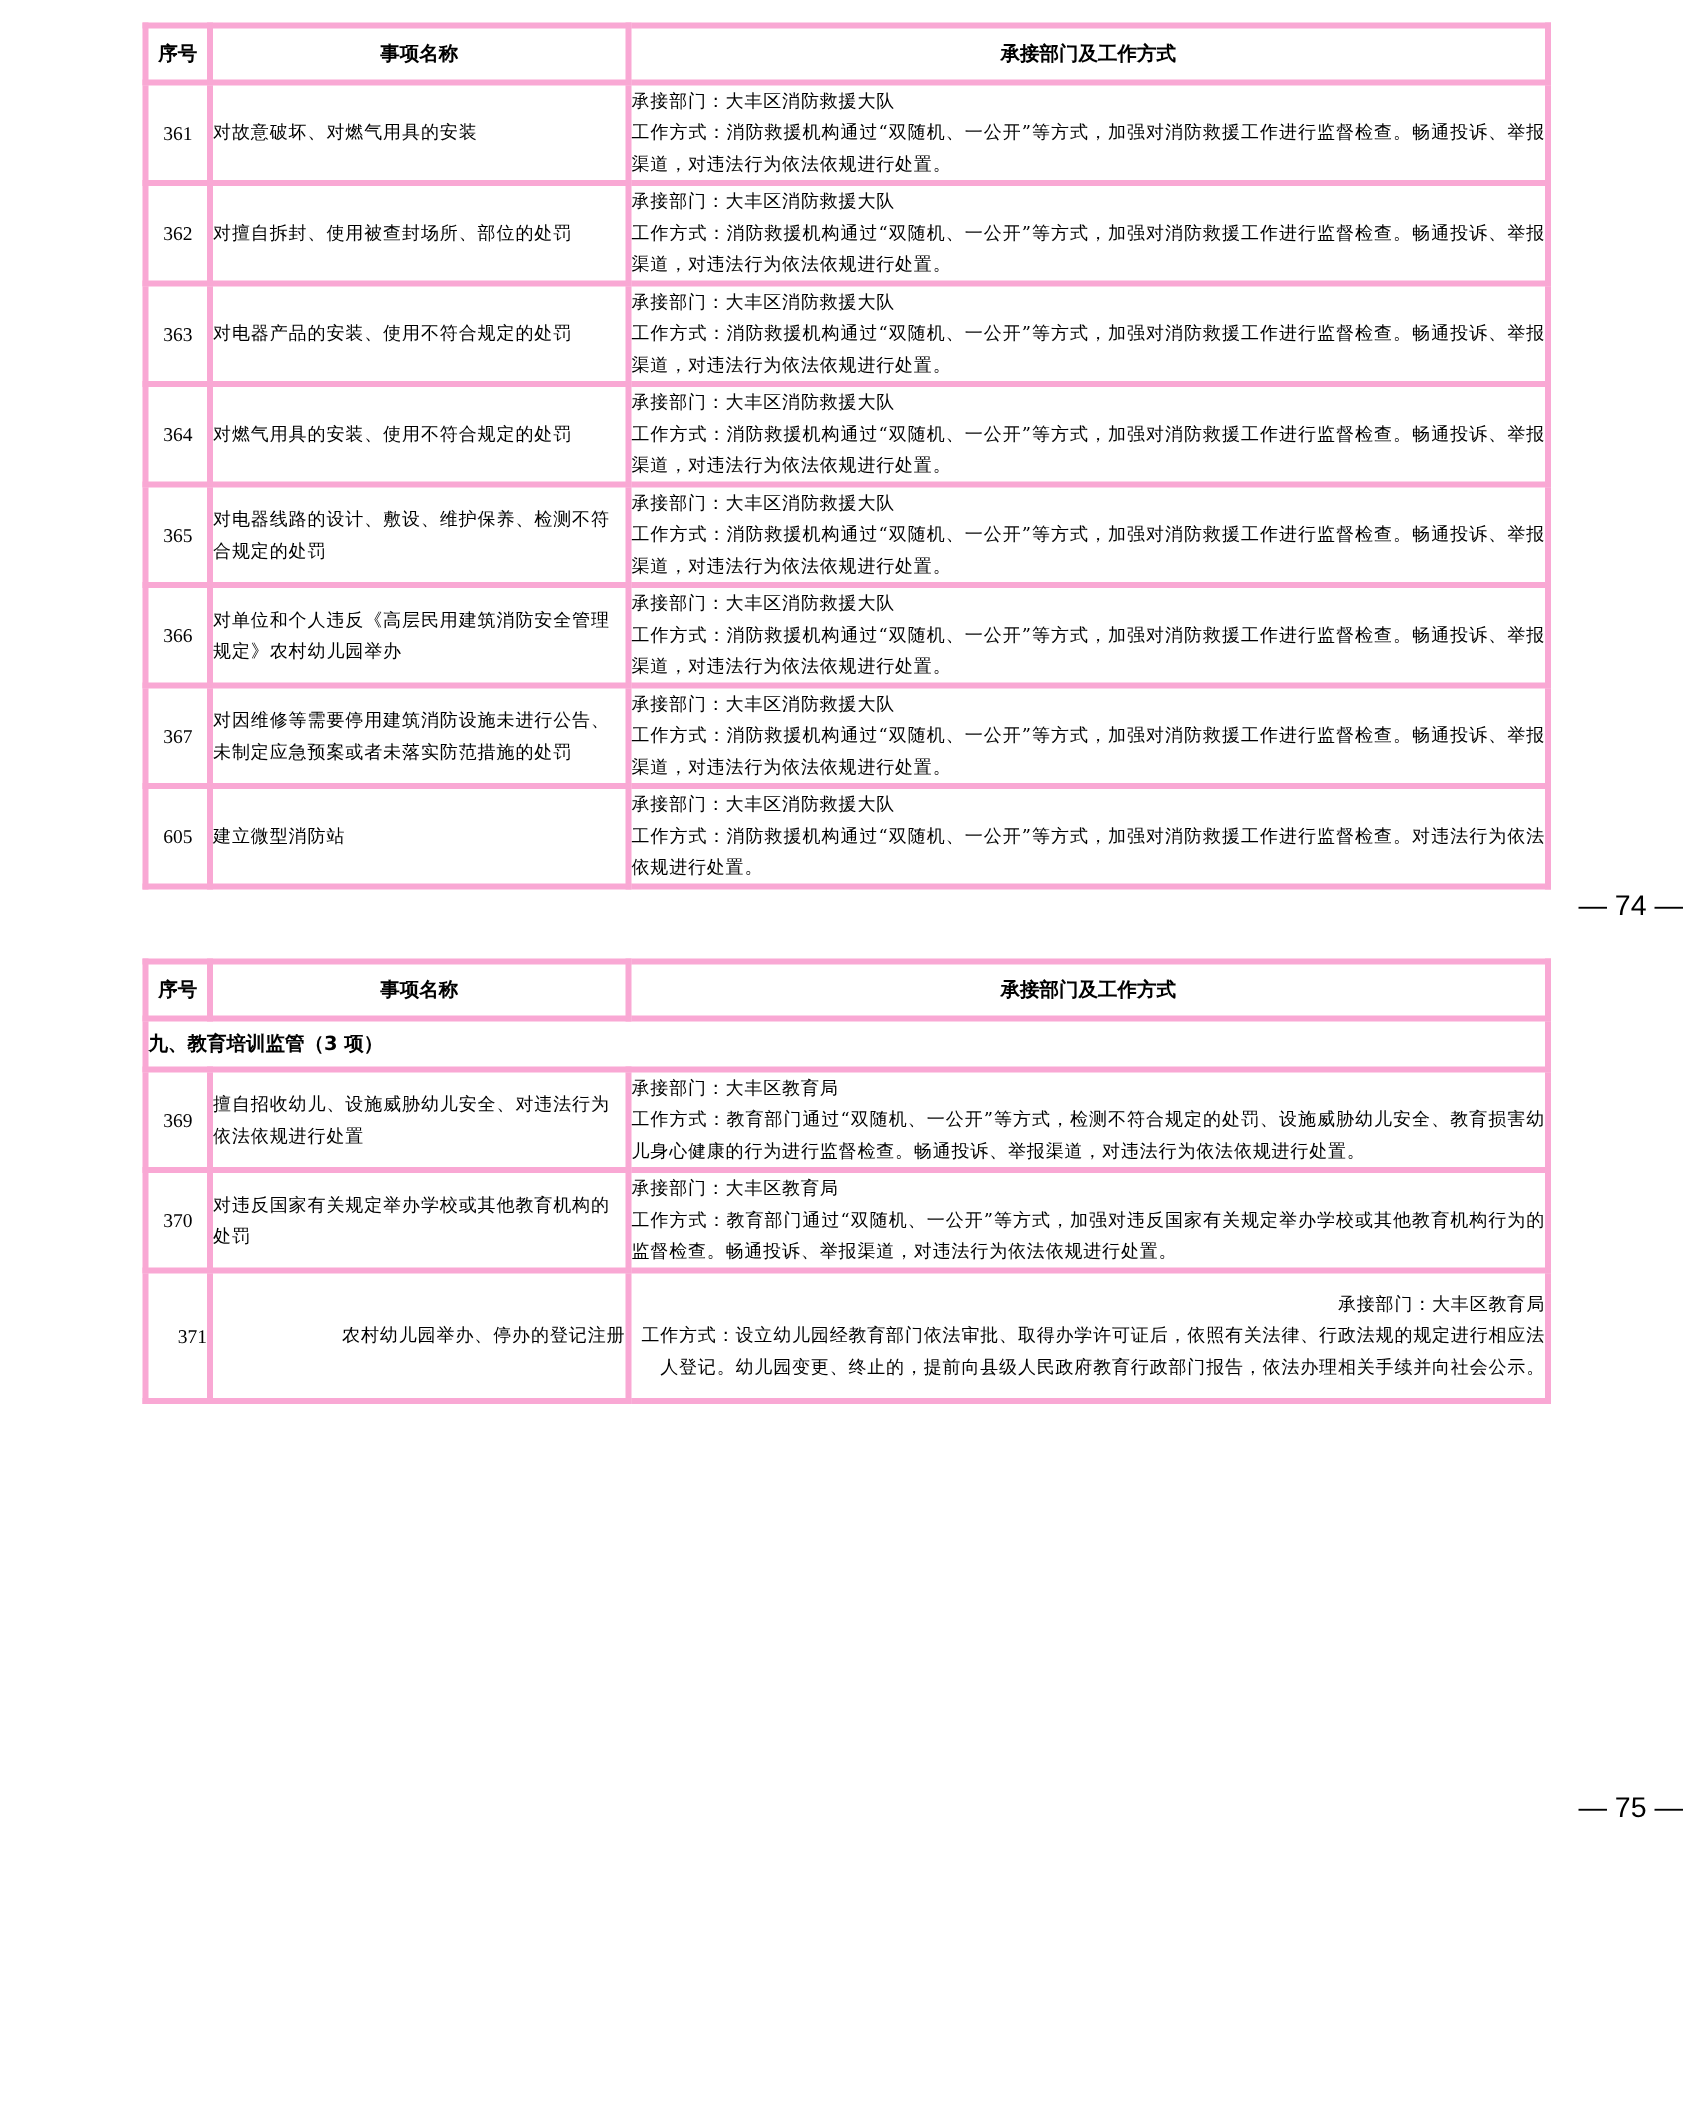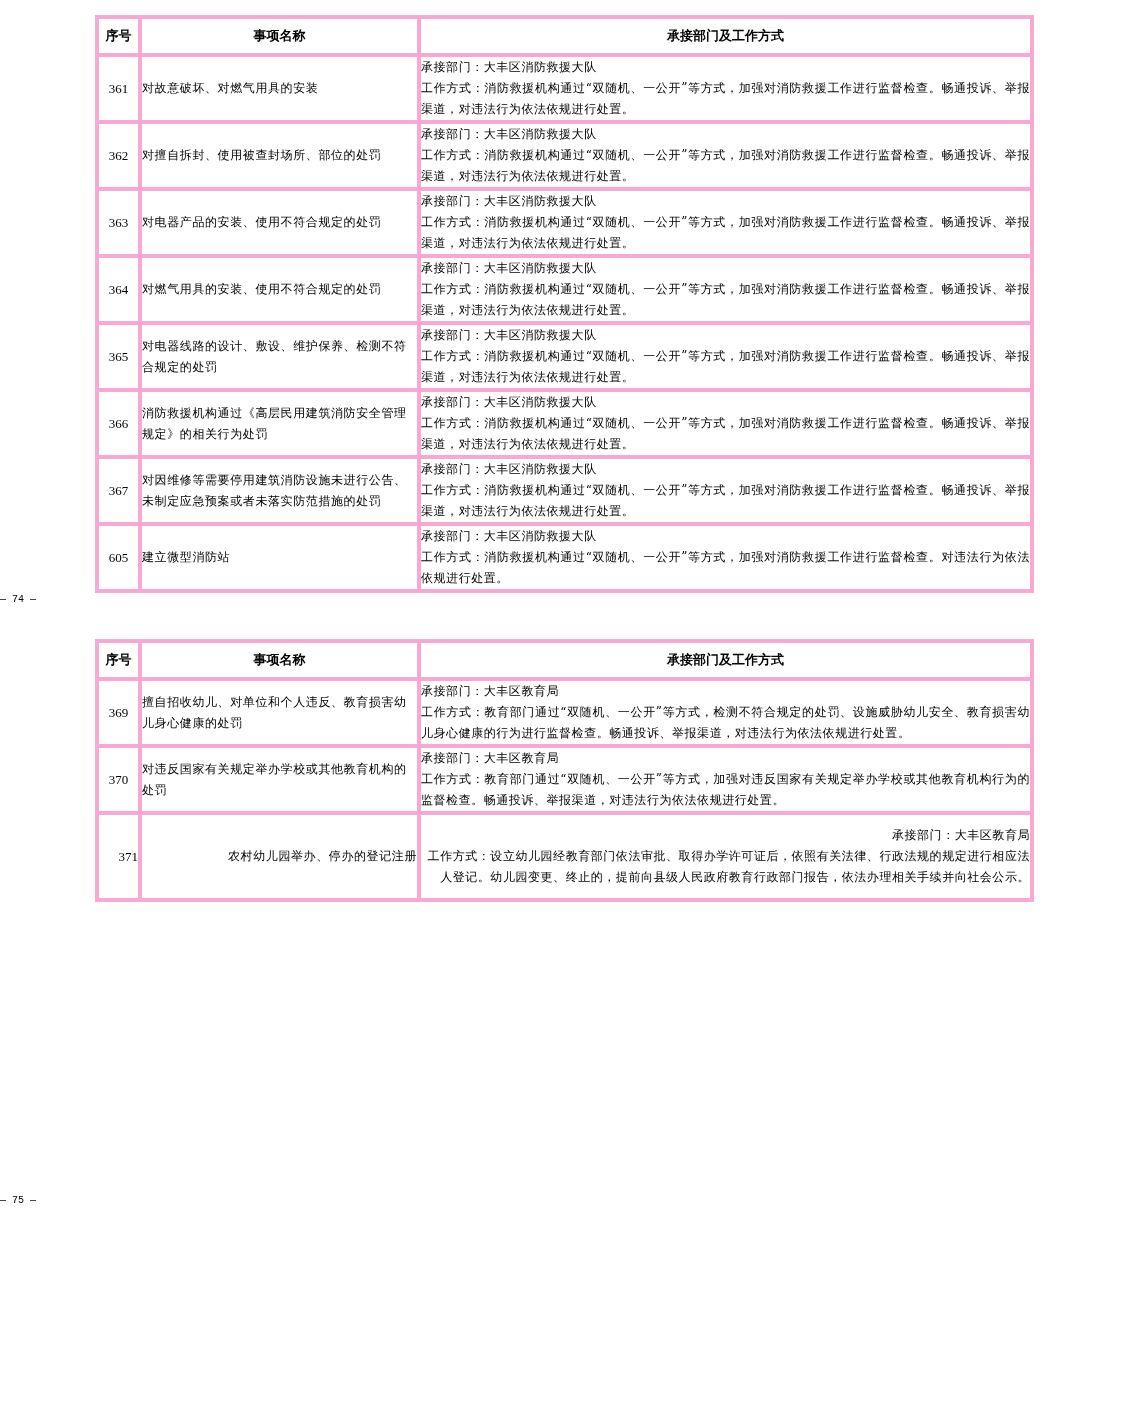--- a/index.html
+++ b/index.html
@@ -11,21 +11,21 @@
   col.c-name { width: 279px; }
   col.c-dept { width: 613px; }
   th { font-family: "DejaVu Sans", "Liberation Sans", sans-serif; font-weight: bold; font-size: 13px; height: 34px; text-align: center; }
   td.no { text-align: center; font-size: 13px; font-family: "Liberation Serif", serif; }
   td.name { font-size: 12px; line-height: 21px; padding-left: 2px; letter-spacing: 0.6px; }
   td.dept { font-size: 12px; line-height: 21px; padding-left: 2px; letter-spacing: 0.55px; text-align: justify; }
   td.dept .line { display: block; }
   td.section { font-family: "DejaVu Sans", "Liberation Sans", sans-serif; font-weight: bold; font-size: 13px; height: 30px; padding-left: 2px; }
   tr.r64 td { height: 63px; }
   tr.r84 td { height: 83px; text-align: right; }
-  .page-num { position: absolute; width: 100%; text-align: left; font-size: 10px; font-family: Liberation Mono, monospace; }
+  .page-num { position: absolute; width: 100%; text-align: right; font-size: 19px; font-family: Liberation Sans, sans-serif; }
 </style>
 </head>
 <body>
 
 <table class="doc" style="top:15px;">
   <colgroup>
       <col class="c-no">
       <col class="c-name">
       <col class="c-dept">
     </colgroup>
@@ -70,21 +70,21 @@
   <tr class="r64">
     <td class="no">365</td>
     <td class="name">对电器线路的设计、敷设、维护保养、检测不符合规定的处罚</td>
     <td class="dept">
           <span class="line">承接部门：大丰区消防救援大队</span>
           <span class="line">工作方式：消防救援机构通过“双随机、一公开”等方式，加强对消防救援工作进行监督检查。畅通投诉、举报渠道，对违法行为依法依规进行处置。</span>
         </td>
   </tr>
   <tr class="r64">
     <td class="no">366</td>
-    <td class="name">消防救援机构通过《高层民用建筑消防安全管理规定》的相关行为处罚</td>
+    <td class="name">对单位和个人违反《高层民用建筑消防安全管理规定》农村幼儿园举办</td>
     <td class="dept">
           <span class="line">承接部门：大丰区消防救援大队</span>
           <span class="line">工作方式：消防救援机构通过“双随机、一公开”等方式，加强对消防救援工作进行监督检查。畅通投诉、举报渠道，对违法行为依法依规进行处置。</span>
         </td>
   </tr>
   <tr class="r64">
     <td class="no">367</td>
     <td class="name">对因维修等需要停用建筑消防设施未进行公告、未制定应急预案或者未落实防范措施的处罚</td>
     <td class="dept">
           <span class="line">承接部门：大丰区消防救援大队</span>
@@ -109,23 +109,26 @@
       <col class="c-no">
       <col class="c-name">
       <col class="c-dept">
     </colgroup>
   <tbody>
       <tr>
     <th>序号</th>
     <th>事项名称</th>
     <th>承接部门及工作方式</th>
   </tr>
+  <tr>
+    <td class="section" colspan="3">九、教育培训监管（3 项）</td>
+  </tr>
   <tr class="r64">
     <td class="no">369</td>
-    <td class="name">擅自招收幼儿、对单位和个人违反、教育损害幼儿身心健康的处罚</td>
+    <td class="name">擅自招收幼儿、设施威胁幼儿安全、对违法行为依法依规进行处置</td>
     <td class="dept">
           <span class="line">承接部门：大丰区教育局</span>
           <span class="line">工作方式：教育部门通过“双随机、一公开”等方式，检测不符合规定的处罚、设施威胁幼儿安全、教育损害幼儿身心健康的行为进行监督检查。畅通投诉、举报渠道，对违法行为依法依规进行处置。</span>
         </td>
   </tr>
   <tr class="r64">
     <td class="no">370</td>
     <td class="name">对违反国家有关规定举办学校或其他教育机构的处罚</td>
     <td class="dept">
           <span class="line">承接部门：大丰区教育局</span>

